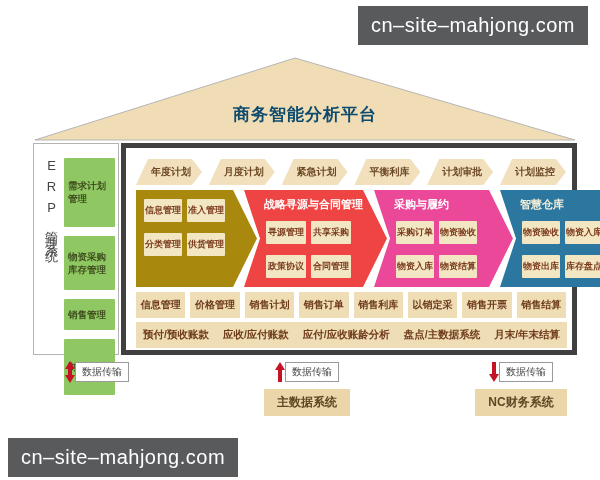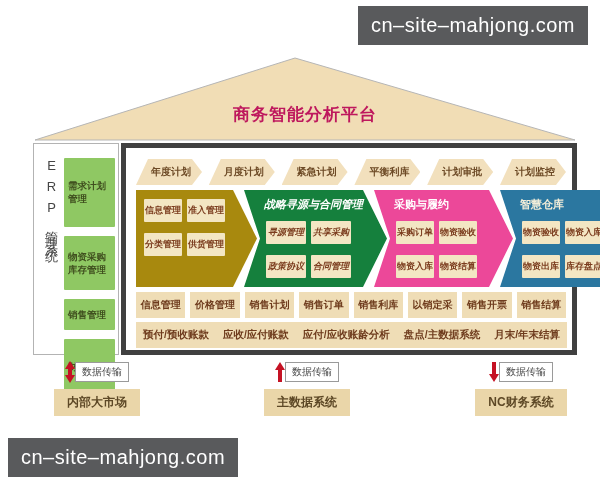--- a/index.html
+++ b/index.html
@@ -11,21 +11,21 @@
   .wm{
     position:absolute;background:#595a5c;color:#fff;font-size:20px;
     padding:8px 13px;letter-spacing:.5px;white-space:nowrap;
   }
   .wm-top{top:6px;right:12px;}
   .wm-bottom{top:438px;left:8px;}
   
   .roof-svg{position:absolute;left:33px;top:56px;width:544px;height:86px;}
   .roof-title{
     position:absolute;left:33px;top:103px;width:544px;text-align:center;
-    font-size:17px;font-weight:bold;color:#be185d;letter-spacing:1px;
+    font-size:17px;font-weight:bold;color:#0c4a6e;letter-spacing:1px;
   }
   
   .sidebar{
     position:absolute;left:33px;top:143px;width:86px;height:212px;
     border:1px solid #b3b3b3;background:#fff;box-sizing:border-box;display:flex;
   }
   .erp-title{
     writing-mode:vertical-rl;text-orientation:upright;
     font-size:13px;color:#454545;letter-spacing:6px;
     margin:14px 2px 0 8px;height:185px;
@@ -133,21 +133,21 @@
 
     <div class="arrows">
       <div class="parrow" style="background: rgb(168, 137, 14);">
         <div class="pgrid">
           <div class="pitem">信息管理</div>
           <div class="pitem">准入管理</div>
           <div class="pitem">分类管理</div>
           <div class="pitem">供货管理</div>
         </div>
       </div>
-      <div class="parrow notched" style="background: #15803d; font-style: italic;">
+      <div class="parrow notched" style="background: #ef4444;">
         <div class="ptitle" style="color: rgb(255, 255, 255);">战略寻源与合同管理</div>
         <div class="pgrid">
           <div class="pitem">寻源管理</div>
           <div class="pitem">共享采购</div>
           <div class="pitem">政策协议</div>
           <div class="pitem">合同管理</div>
         </div>
       </div>
       <div class="parrow notched" style="background: #ec4899; font-family: Liberation Serif, serif;">
         <div class="ptitle" style="color: rgb(255, 255, 255);">采购与履约</div>
@@ -192,21 +192,20 @@
 
   <div class="bgroup g1">
     <div class="trow">
       <div class="rarrow">
         <div class="head-up"></div>
           <div class="shaft s-short"></div>
           <div class="head-down"></div>
       </div>
       <div class="tlabel">数据传输</div>
     </div>
-    <div class="sysbox">内部大市场</div>
   </div>
 
   <div class="bgroup g2">
     <div class="trow">
       <div class="rarrow">
         <div class="head-up"></div>
           <div class="shaft s-long"></div>
       </div>
       <div class="tlabel">数据传输</div>
     </div>

